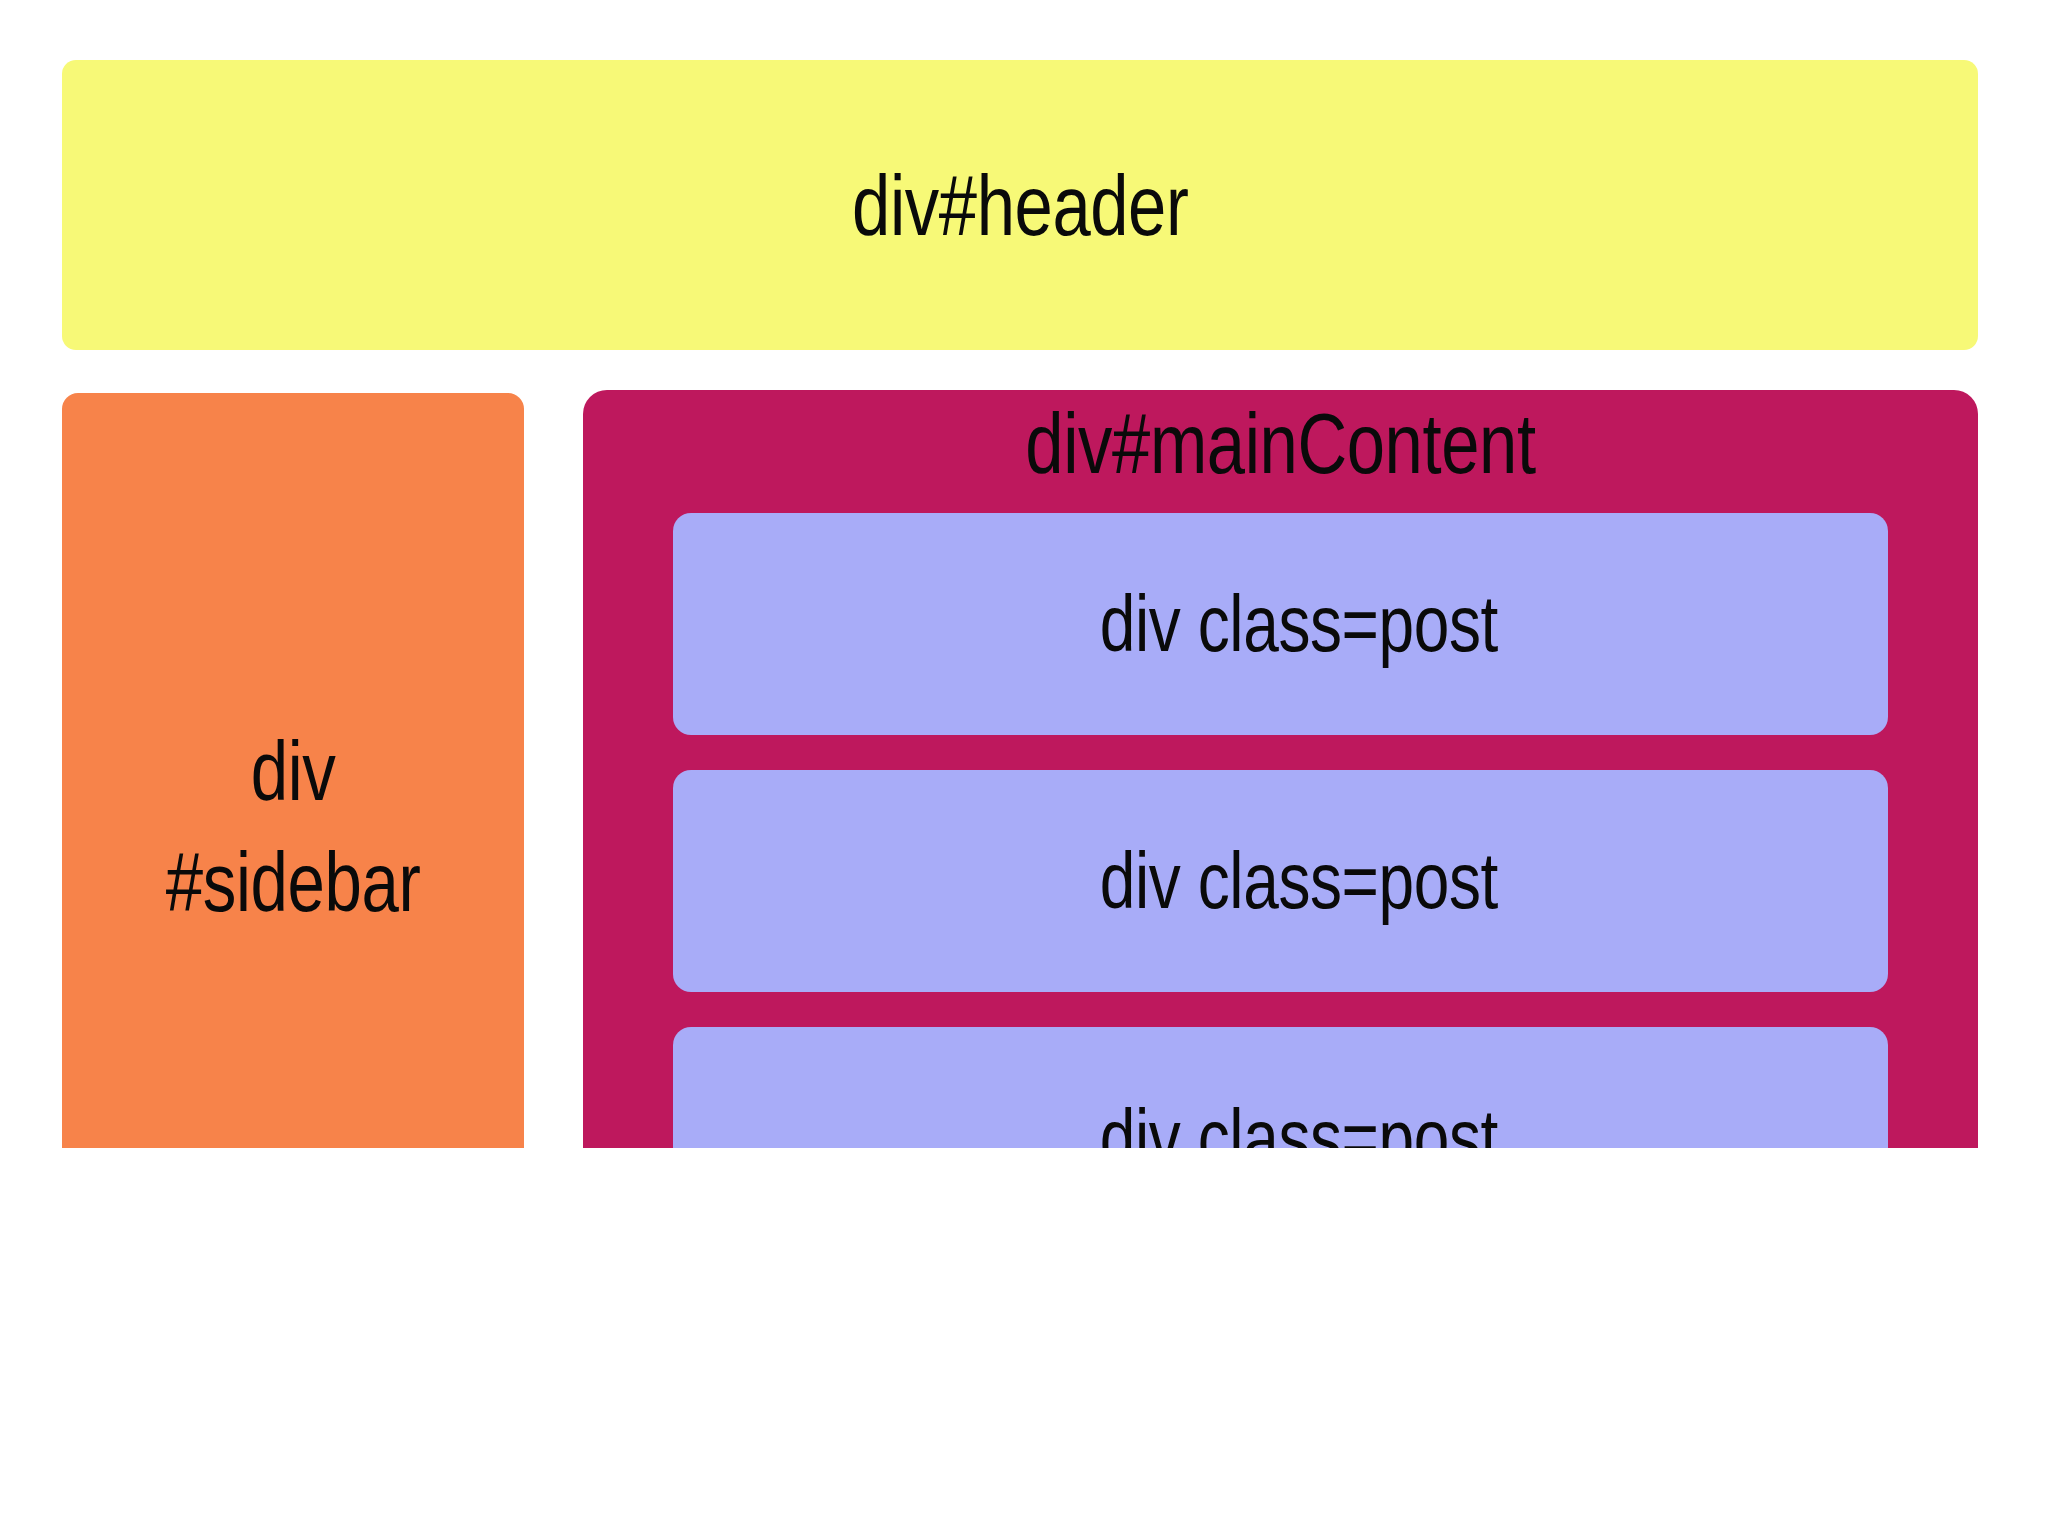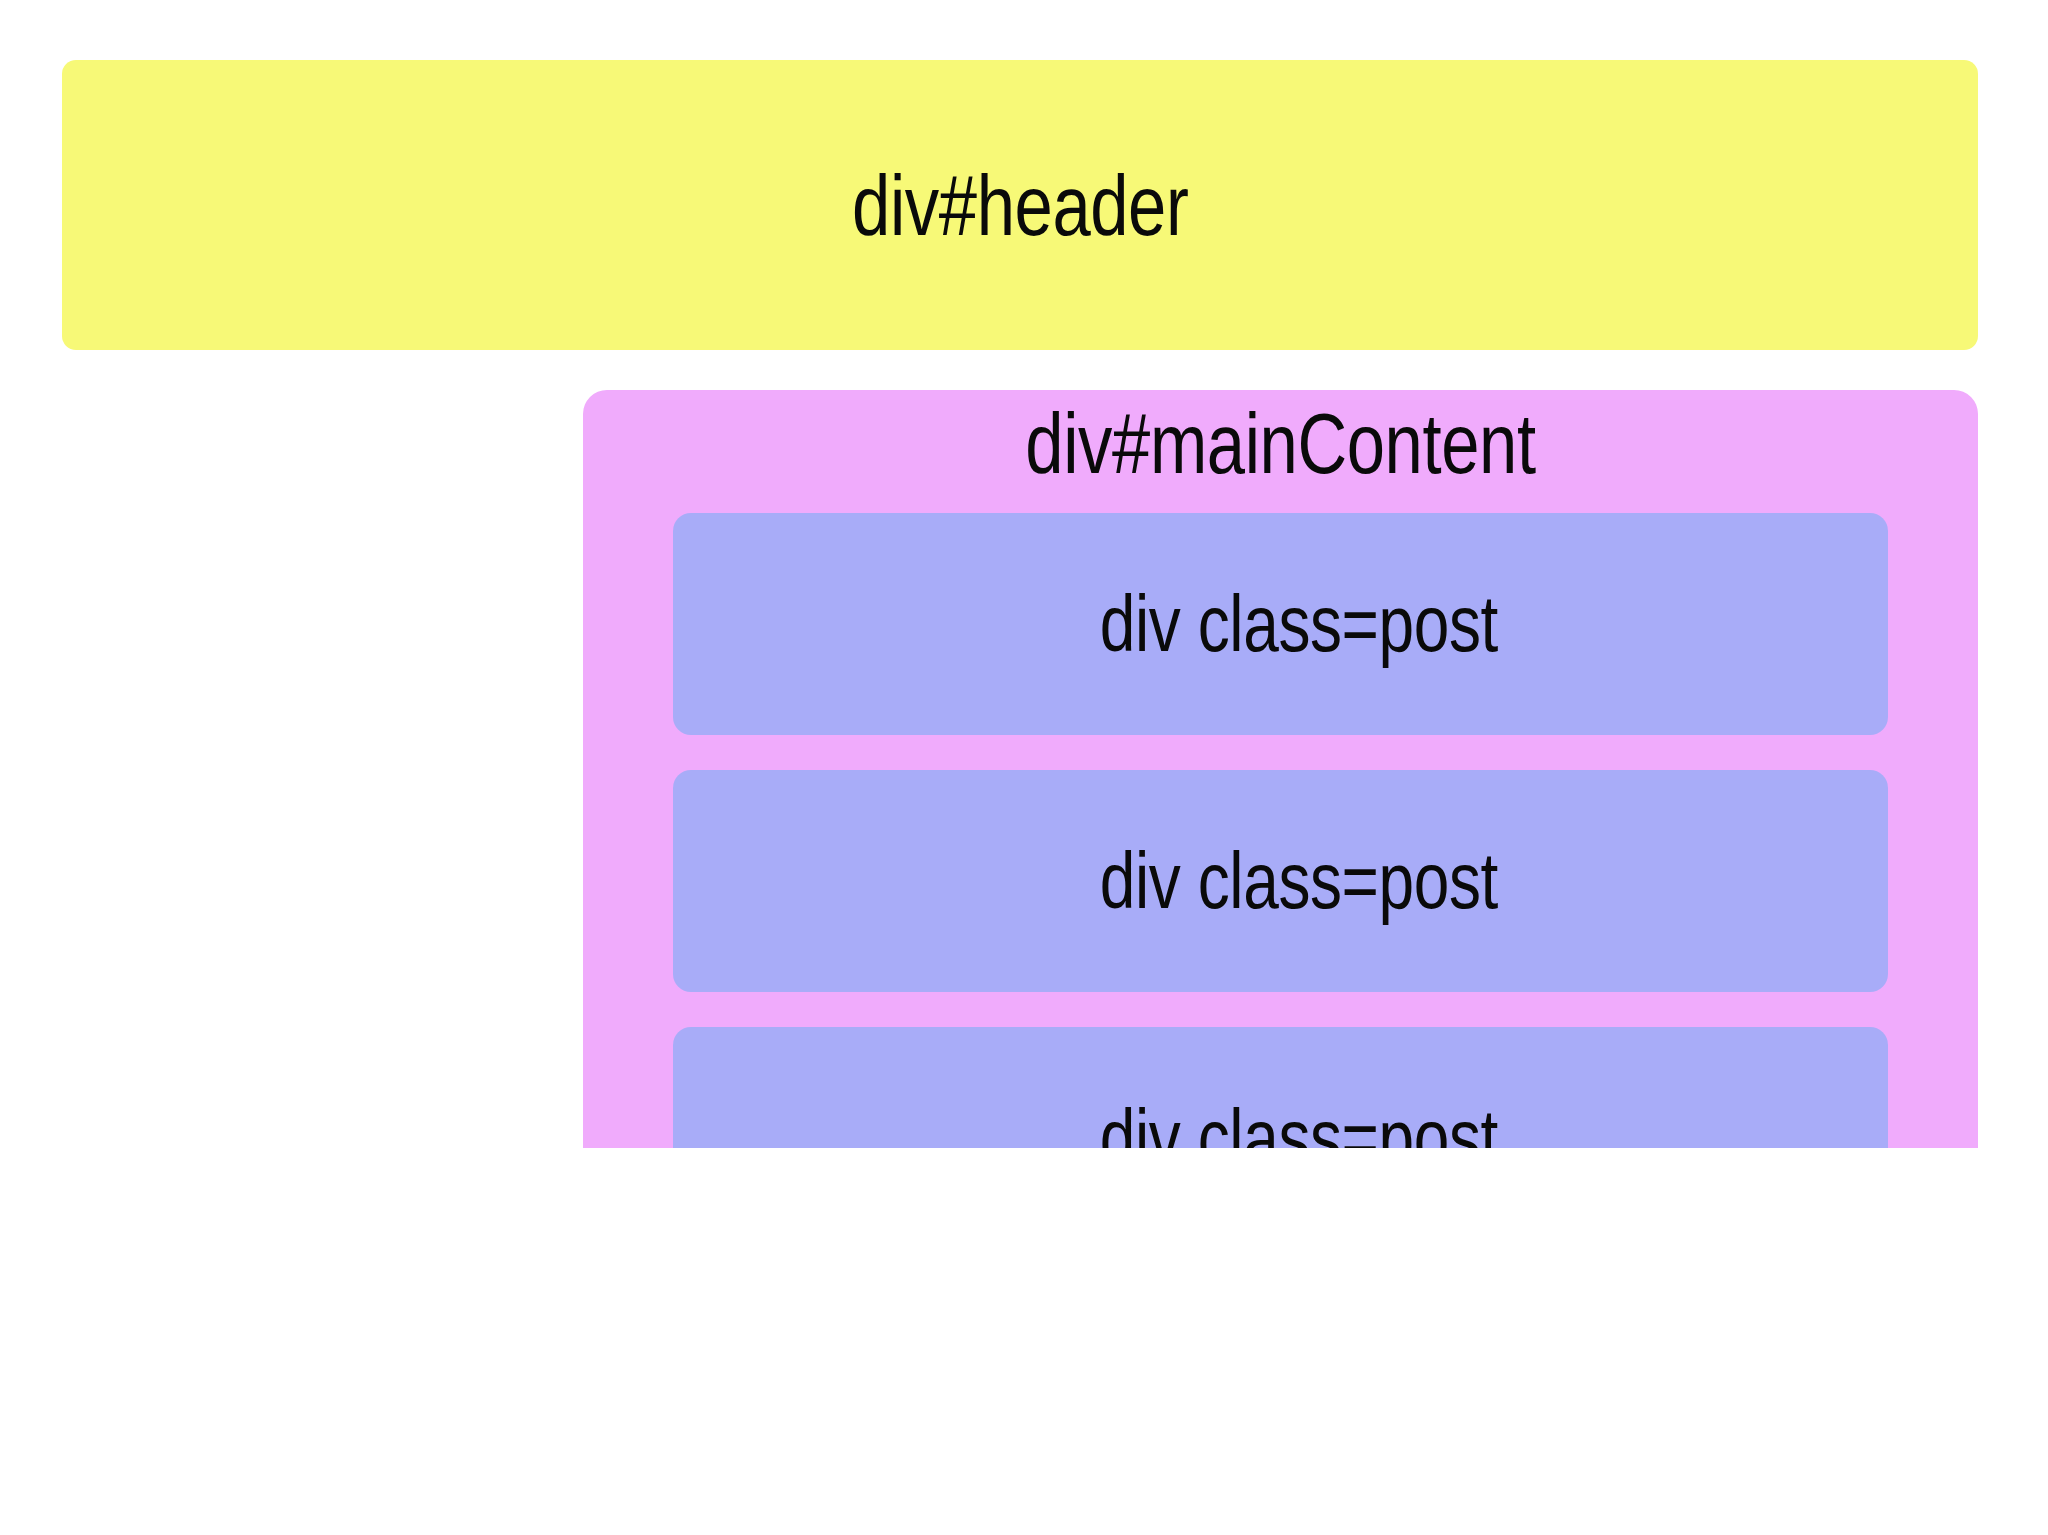--- a/index.html
+++ b/index.html
@@ -70,21 +70,21 @@
     transform: scaleX(0.80);
     transform-origin: center center;
     white-space: nowrap;
   }
 
   #maincontent-box {
     left: 583px;
     top: 390px;
     width: 1395px;
     height: 871px;
-    background: #f0abfc;
+    background: #be185d;
     border-radius: 24px;
     padding: 8px 0 0 0;
   }
   #maincontent-box .mc-label {
     position: absolute;
     left: 0;
     top: 6px;
     width: 100%;
     text-align: center;
     font-size: 86px;
@@ -144,20 +144,26 @@
 </style>
 </head>
 <body>
 
 <div id="page">
 
   <div class="box" id="header-box">
     <span class="label">div#header</span>
   </div>
 
+  <div class="box" id="sidebar-box">
+    <span class="label">
+      <span>div</span><br>
+      <span>#sidebar</span>
+    </span>
+  </div>
 
   <div class="box" id="maincontent-box">
     <span class="mc-label">div#mainContent</span>
 
     <div id="posts">
       <div class="post-box">
         <span class="label">div class=post</span>
       </div>
       <div class="post-box">
         <span class="label">div class=post</span>

